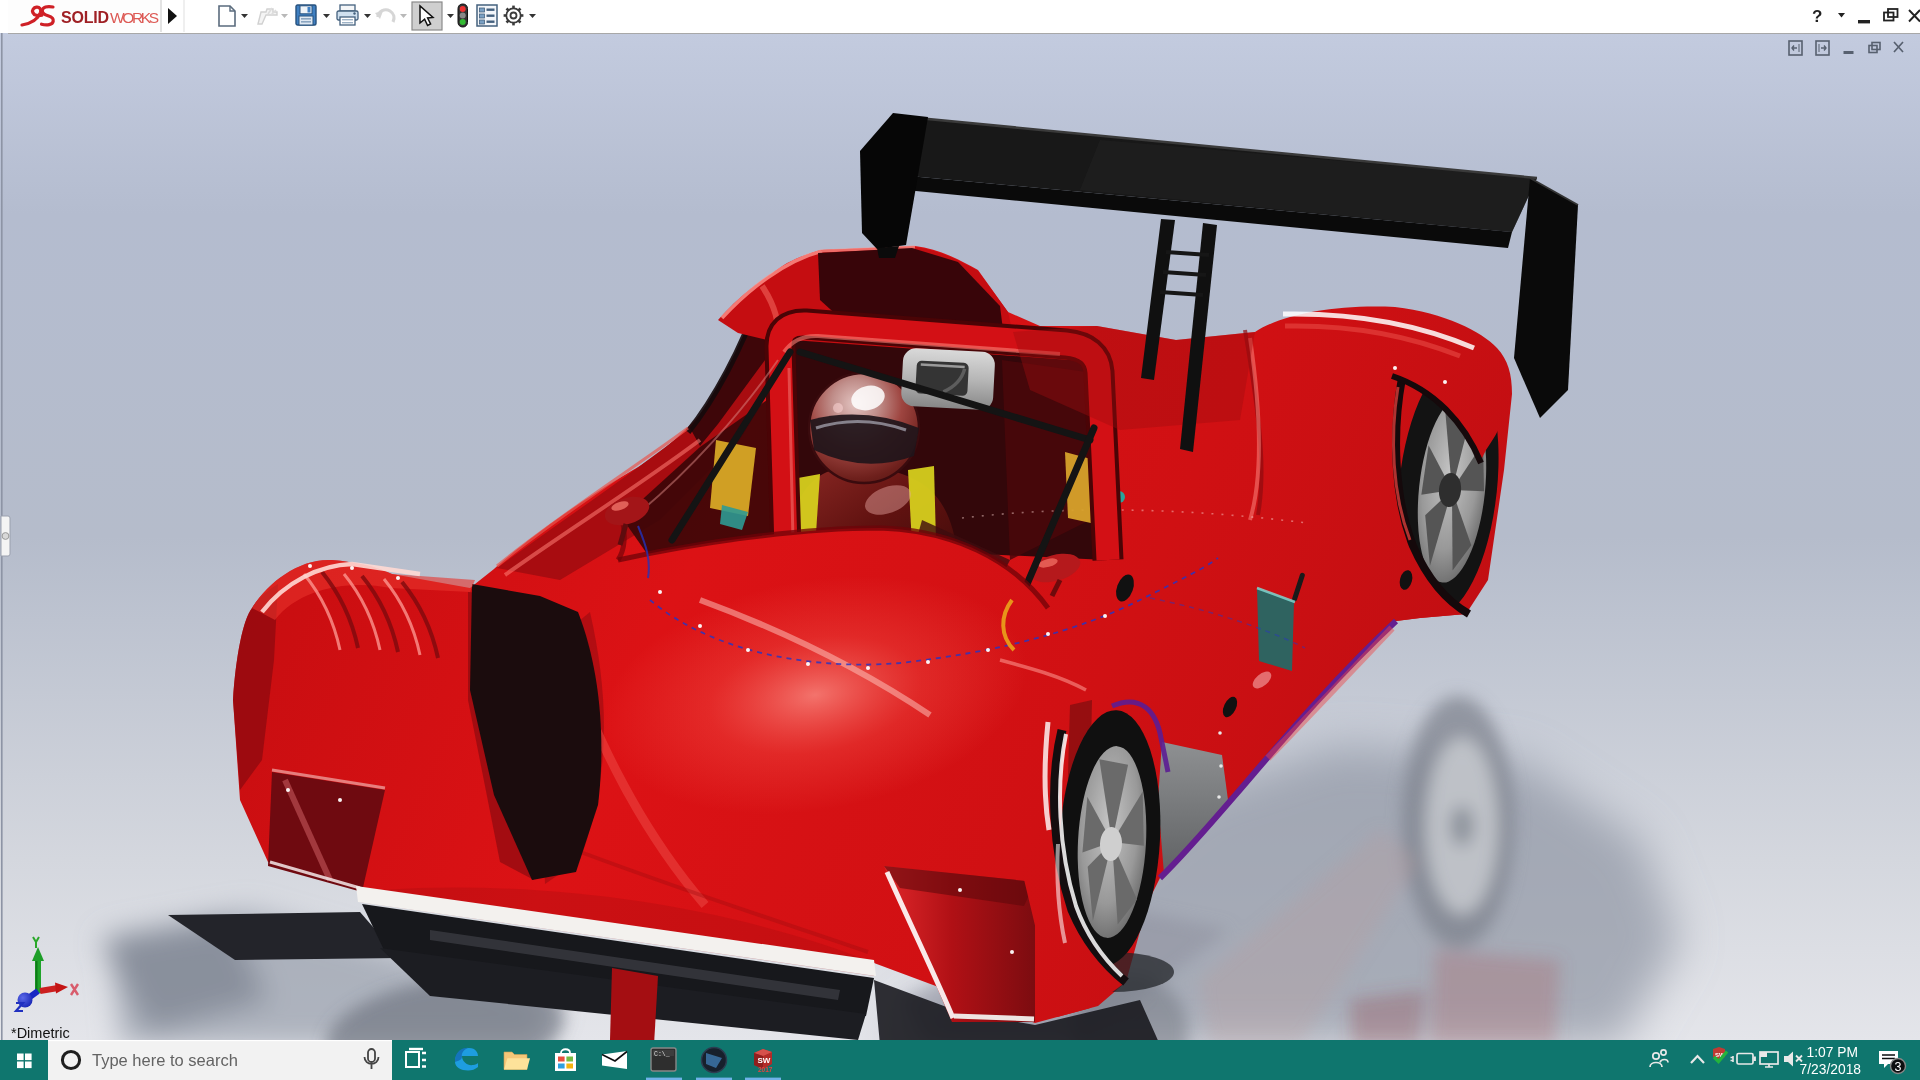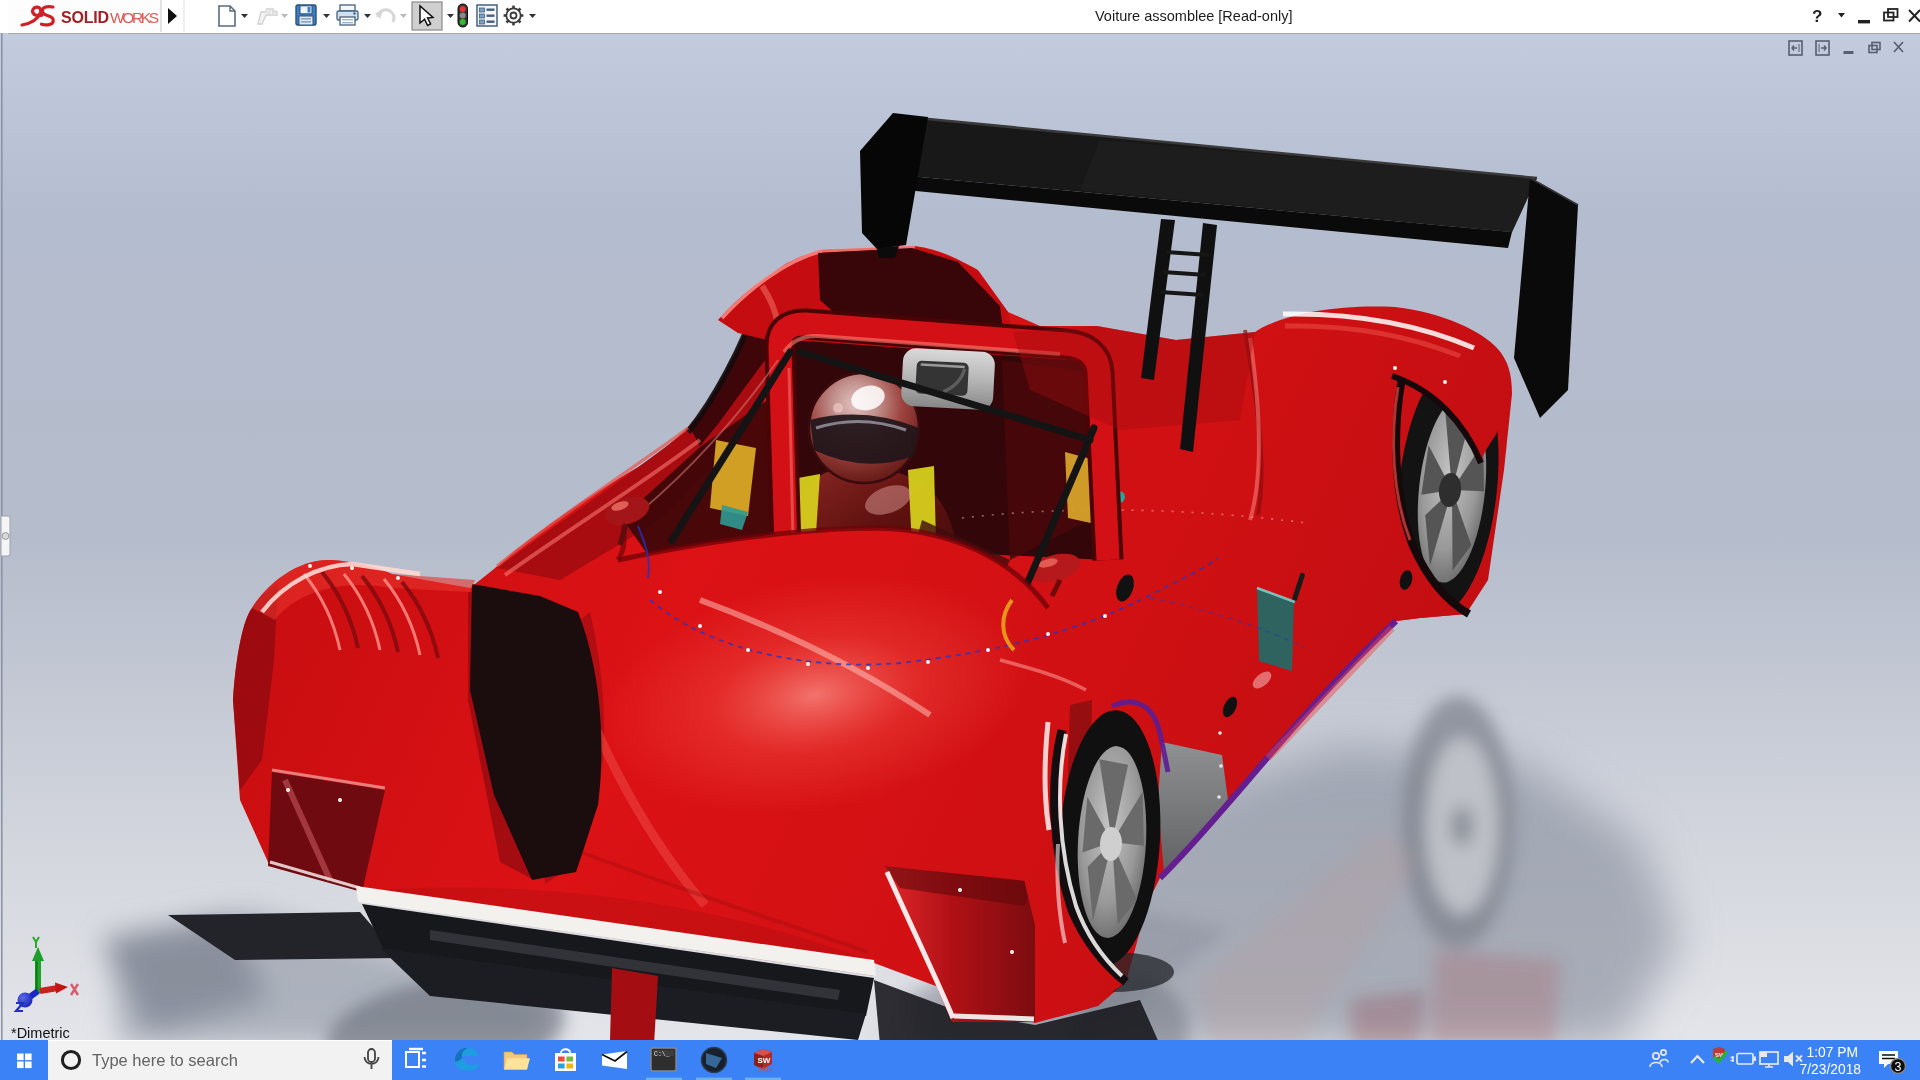--- a/index.html
+++ b/index.html
@@ -1,19 +1,19 @@
 <!DOCTYPE html>
 <html><head>
 <meta charset="utf-8">
 <style>
   html,body{margin:0;padding:0;width:1920px;height:1080px;overflow:hidden;background:#fff;
     font-family:"Liberation Sans",sans-serif;}
   #titlebar{position:absolute;left:0;top:0;width:1920px;height:33px;background:#fff;border-bottom:1px solid #a8a8a8;margin-left:8px;}
   #viewport{position:absolute;left:0;top:33px;width:1920px;height:1007px;}
-  #taskbar{position:absolute;left:0;top:1040px;width:1920px;height:40px;background:#3b82f6;}
+  #taskbar{position:absolute;left:0;top:1040px;width:1920px;height:40px;background:#0f766e;}
   .abs{position:absolute;}
 </style>
 </head>
 <body>
 <div id="viewport">
 <svg width="1920" height="1007" viewBox="0 33 1920 1007" xmlns="http://www.w3.org/2000/svg">
   <defs>
     <linearGradient id="bg" x1="0" y1="33" x2="0" y2="1040" gradientUnits="userSpaceOnUse">
       <stop offset="0" stop-color="#c3cbdf"></stop>
       <stop offset="0.18" stop-color="#b4bccf"></stop>
@@ -481,21 +481,20 @@
             <path d="M 17,10.5 L 20.4,10.5"></path>
         <path d="M 3.5,3.5 L 5.9,5.9"></path>
             <path d="M 15.1,15.1 L 17.5,17.5"></path>
         <path d="M 17.5,3.5 L 15.1,5.9"></path>
             <path d="M 5.9,15.1 L 3.5,17.5"></path>
       </g>
     </g>
   </g>
   <path d="M 521,14 L 528,14 L 524.5,18 Z" fill="#333"></path>
 </svg>
-<div class="abs" style="left:960px;top:0;width:420px;height:32px;line-height:32px;font-size:14.5px;color:#1c1c1c;text-align:left;transform:translateX(127px)">Voiture assomblee [Read-only]</div>
 <svg class="abs" style="left:1790px;top:0" width="130" height="33" xmlns="http://www.w3.org/2000/svg">
   <text x="14" y="22" font-size="17" font-weight="bold" fill="#222" font-family="Liberation Sans,sans-serif">?</text>
   <path d="M 40,13 L 47,13 L 43.5,17.5 Z" fill="#222"></path>
   <rect x="60" y="20" width="12" height="3.4" fill="#222"></rect>
   <g fill="none" stroke="#222" stroke-width="1.8">
     <rect x="86" y="12.5" width="9.5" height="8"></rect>
     <rect x="90" y="9" width="9.5" height="8"></rect>
   </g>
   <path d="M 111,10 L 122,21.5 M 122,10 L 111,21.5" stroke="#222" stroke-width="1.9"></path>
 </svg>

